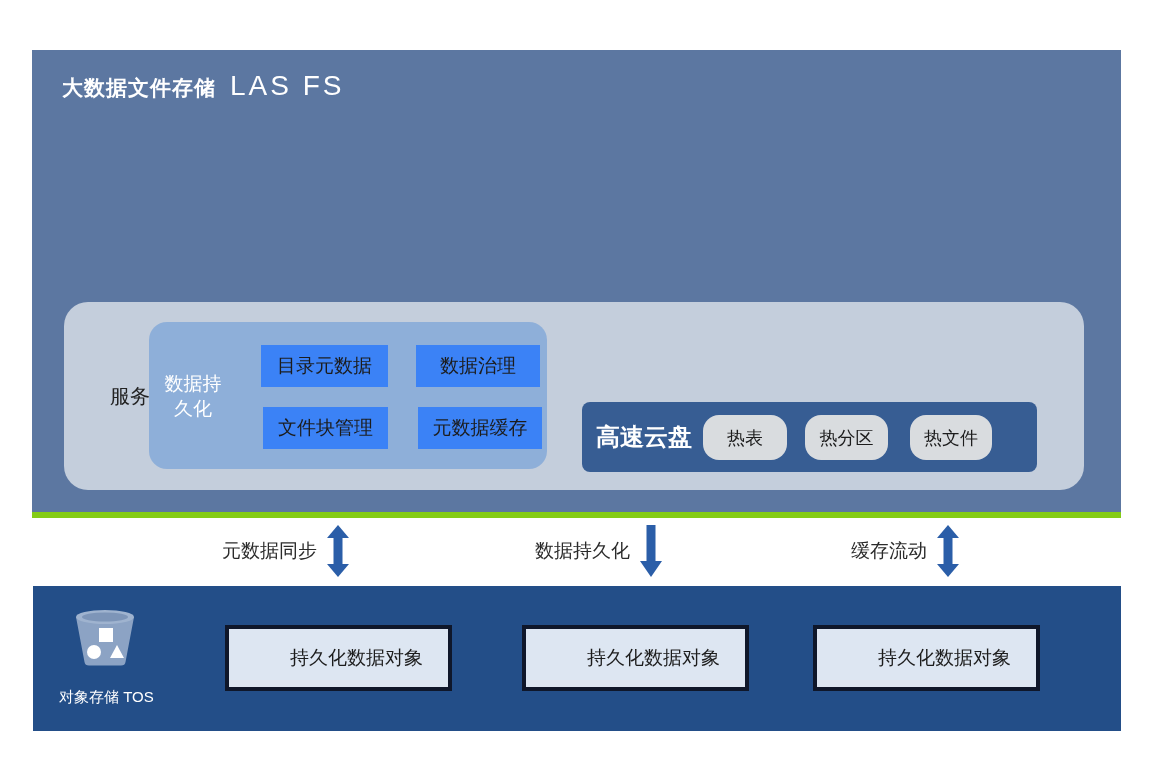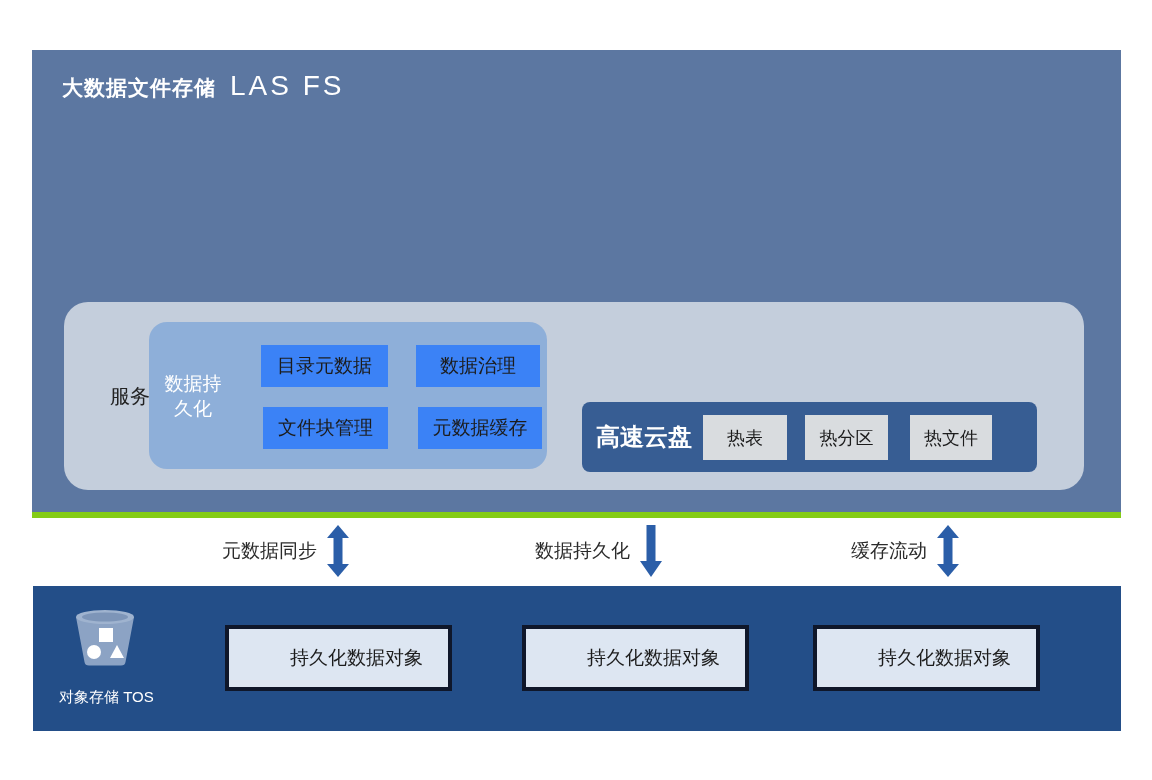--- a/index.html
+++ b/index.html
@@ -44,21 +44,21 @@
   .mini-4 { left:258px; top:85px; width:124px; }
   .cache-bar { position:absolute; left:518px; top:30px; width:455px; height:56px;
                background:#4d86d3; border-radius:8px; display:flex; align-items:center;
                justify-content:center; color:#ffffff; font-size:19px; white-space:nowrap; }
   .disk-bar { position:absolute; left:518px; top:100px; width:455px; height:70px;
               background:#375d93; border-radius:8px; }
   .disk-label { position:absolute; left:14px; top:50%; transform:translateY(-50%);
                 color:#ffffff; font-size:24px; font-weight:bold; white-space:nowrap; }
   .hot { position:absolute; top:13px; height:45px; background:#d9dcdf; display:flex;
          align-items:center; justify-content:center; font-size:18px; color:#1c1c1c;
-         white-space:nowrap; }
+         white-space:nowrap;border-radius:16px; }
   .hot-1 { left:121px; width:84px; }
   .hot-2 { left:223px; width:83px; }
   .hot-3 { left:328px; width:82px; }
 
   
   .flow { position:absolute; top:520px; height:62px; display:flex; align-items:center;
           gap:10px; font-size:19px; color:#2b2b2b; white-space:nowrap; }
   .flow-1 { left:222px; }
   .flow-2 { left:535px; }
   .flow-3 { left:851px; }

